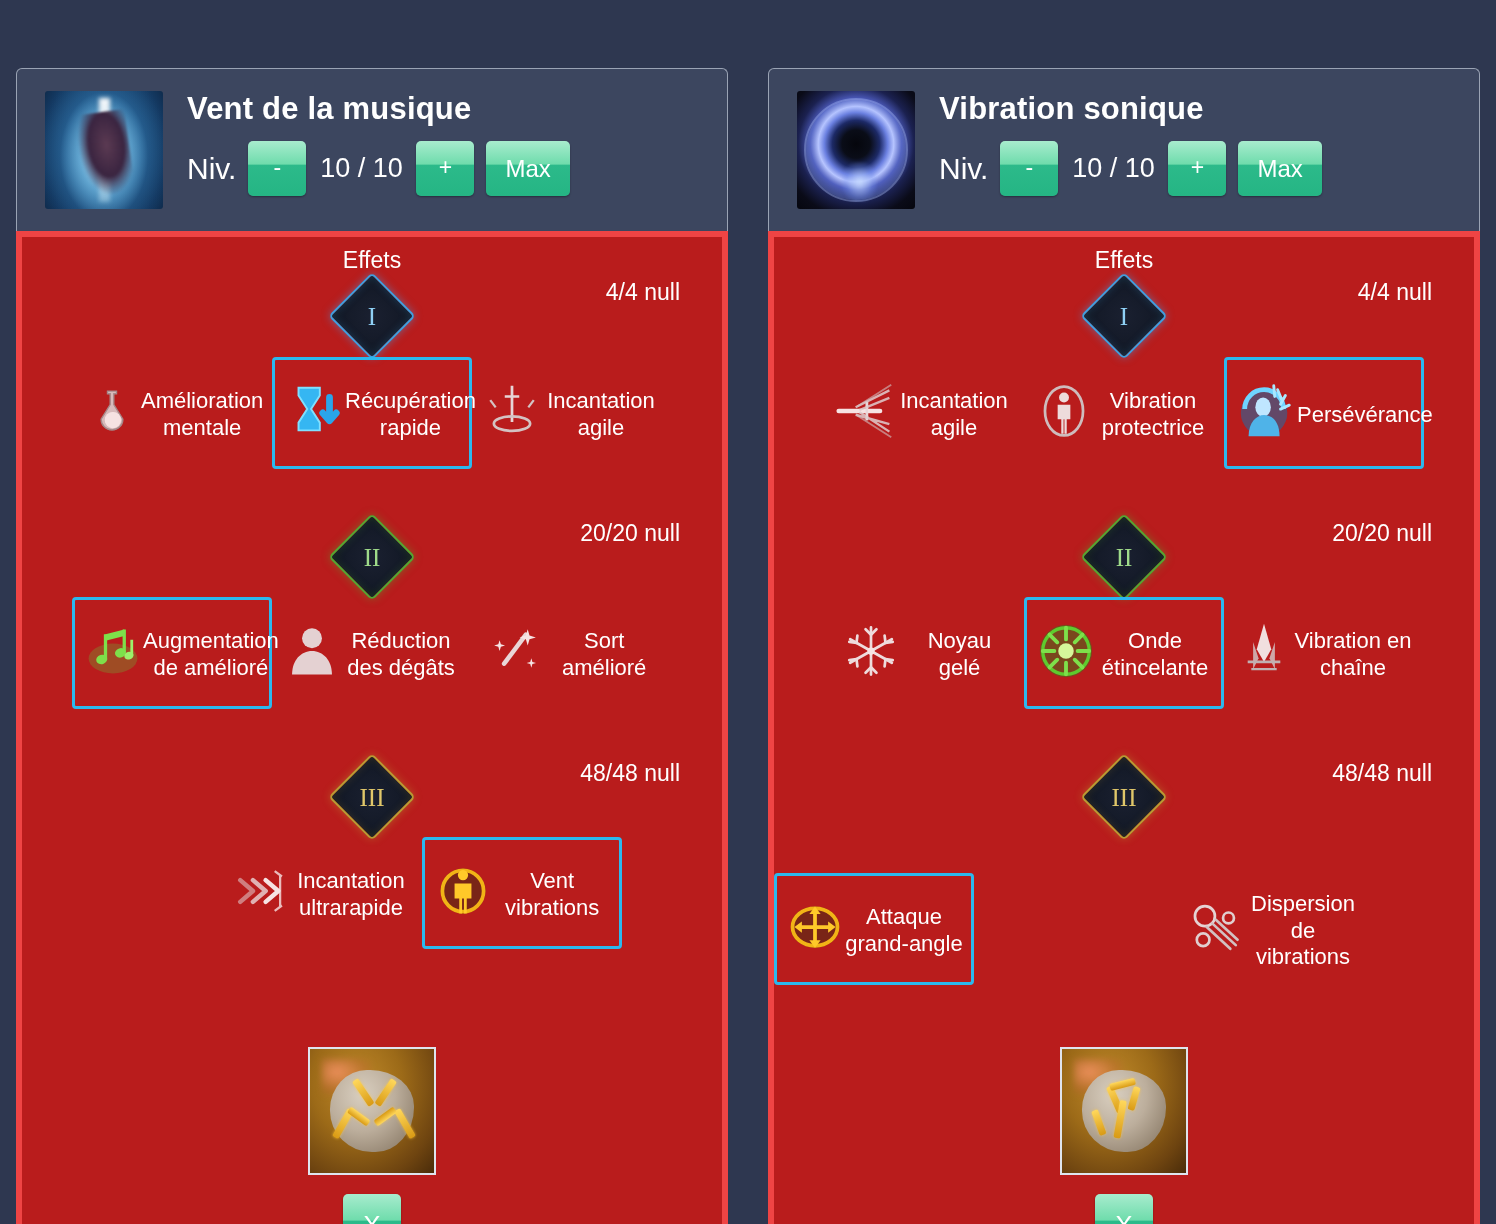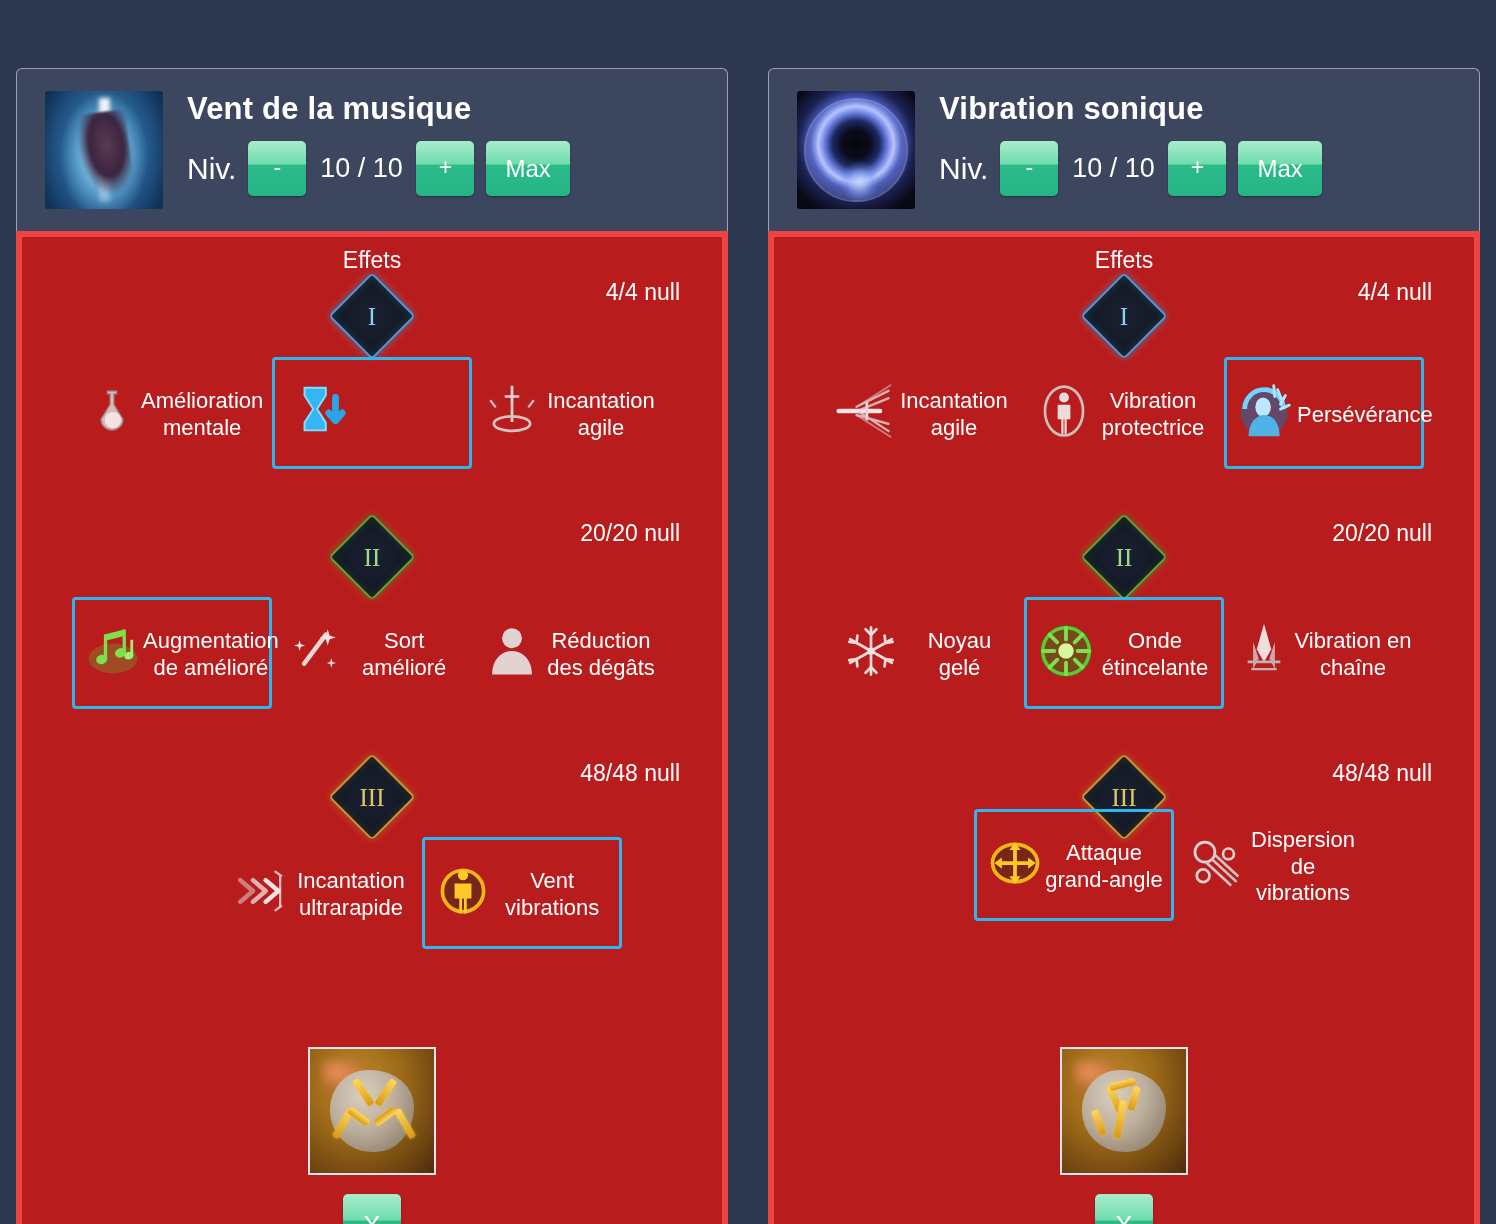--- a/index.html
+++ b/index.html
@@ -294,20 +294,21 @@
           </div>
           <div class="node-label">Amélioration mentale</div>
         </div>
         <div class="node selected">
           <div class="node-icon">
             <svg viewBox="0 0 64 64" width="62" height="62" aria-hidden="true">
               <path d="M16 8 h22 v8 l-9 14 l9 14 v8 h-22 v-8 l9 -14 l-9 -14 z" fill="#35b6f2" stroke="#7fe0ff" stroke-width="2"></path>
               <path d="M48 18 v20 M48 42 l-7 -8 M48 42 l7 -8" stroke="#2aa5ea" stroke-width="7" fill="none" stroke-linecap="round" stroke-linejoin="round"></path>
             </svg>
           </div>
+          <div class="node-label">Récupération rapide</div>
         </div>
         <div class="node dim">
           <div class="node-icon">
             <svg viewBox="0 0 64 64" width="58" height="58" aria-hidden="true">
               <path d="M32 4 v40 M24 16 h16" stroke="#e6eaf0" stroke-width="3" fill="none"></path>
               <ellipse cx="32" cy="46" rx="20" ry="8" fill="none" stroke="#cfd5de" stroke-width="3"></ellipse>
               <path d="M14 28 l-6 -8 M50 28 l6 -8" stroke="#cfd5de" stroke-width="2.5"></path>
             </svg>
           </div>
           <div class="node-label">Incantation agile</div>
@@ -331,36 +332,36 @@
               <ellipse cx="40" cy="34" rx="6" ry="5" fill="#7ee04a" transform="rotate(-18 40 34)"></ellipse>
               <path d="M52 20 v16" stroke="#9cf06a" stroke-width="3" fill="none"></path>
               <ellipse cx="49" cy="37" rx="5" ry="4" fill="#9cf06a" transform="rotate(-18 49 37)"></ellipse>
             </svg>
           </div>
           <div class="node-label">Augmentation de amélioré</div>
         </div>
         <div class="node dim">
           <div class="node-icon">
             <svg viewBox="0 0 64 64" width="58" height="58" aria-hidden="true">
+              <circle cx="32" cy="18" r="11" fill="#e3e7ec"></circle>
+              <path d="M10 58 c0 -16 10 -26 22 -26 c12 0 22 10 22 26 z" fill="#e3e7ec"></path>
+            </svg>
+          </div>
+          <div class="node-label">Réduction des dégâts</div>
+        </div>
+        <div class="node dim">
+          <div class="node-icon">
+            <svg viewBox="0 0 64 64" width="58" height="58" aria-hidden="true">
               <path d="M44 14 L20 46" stroke="#e8ecf2" stroke-width="5" stroke-linecap="round"></path>
               <path d="M46 8 l2 7 l7 2 l-7 2 l-2 7 l-2 -7 l-7 -2 l7 -2 z" fill="#ffffff"></path>
               <path d="M15 20 l1.4 4.6 l4.6 1.4 l-4.6 1.4 l-1.4 4.6 l-1.4 -4.6 l-4.6 -1.4 l4.6 -1.4 z" fill="#ffffff"></path>
               <path d="M50 40 l1.2 4 l4 1.2 l-4 1.2 l-1.2 4 l-1.2 -4 l-4 -1.2 l4 -1.2 z" fill="#ffffff"></path>
             </svg>
           </div>
           <div class="node-label">Sort amélioré</div>
-        </div>
-        <div class="node dim">
-          <div class="node-icon">
-            <svg viewBox="0 0 64 64" width="58" height="58" aria-hidden="true">
-              <circle cx="32" cy="18" r="11" fill="#e3e7ec"></circle>
-              <path d="M10 58 c0 -16 10 -26 22 -26 c12 0 22 10 22 26 z" fill="#e3e7ec"></path>
-            </svg>
-          </div>
-          <div class="node-label">Réduction des dégâts</div>
         </div>
       </div>
 
       <div class="tier-diamond tier-3" style="top:529px;">
         <div class="dia"></div>
         <div class="num">III</div>
       </div>
       <div class="tier-count" style="top:523px; right:42px;">48/48 null</div>
 
       <div class="node-row" style="top:600px; justify-content:center; padding-left:100px;">
@@ -517,21 +518,21 @@
           <div class="node-label">Vibration en chaîne</div>
         </div>
       </div>
 
       <div class="tier-diamond tier-3" style="top:529px;">
         <div class="dia"></div>
         <div class="num">III</div>
       </div>
       <div class="tier-count" style="top:523px; right:42px;">48/48 null</div>
 
-      <div class="node-row" style="top:572px; justify-content:flex-end; padding-right:100px;">
+      <div class="node-row" style="top:636px; justify-content:space-between; padding-right:100px;">
         <div class="node selected">
           <div class="node-icon">
             <svg viewBox="0 0 64 64" width="60" height="60" aria-hidden="true">
               <ellipse cx="32" cy="32" rx="26" ry="22" fill="#3a2d12" opacity=".5"></ellipse>
               <ellipse cx="32" cy="32" rx="24" ry="20" fill="none" stroke="#f2b416" stroke-width="4"></ellipse>
               <g stroke="#ffc929" stroke-width="4" stroke-linecap="round" fill="none">
                 <path d="M32 16 v32 M16 32 h32"></path>
               </g>
               <g fill="#ffc929">
                 <path d="M32 10 l6 8 h-12 z"></path>

